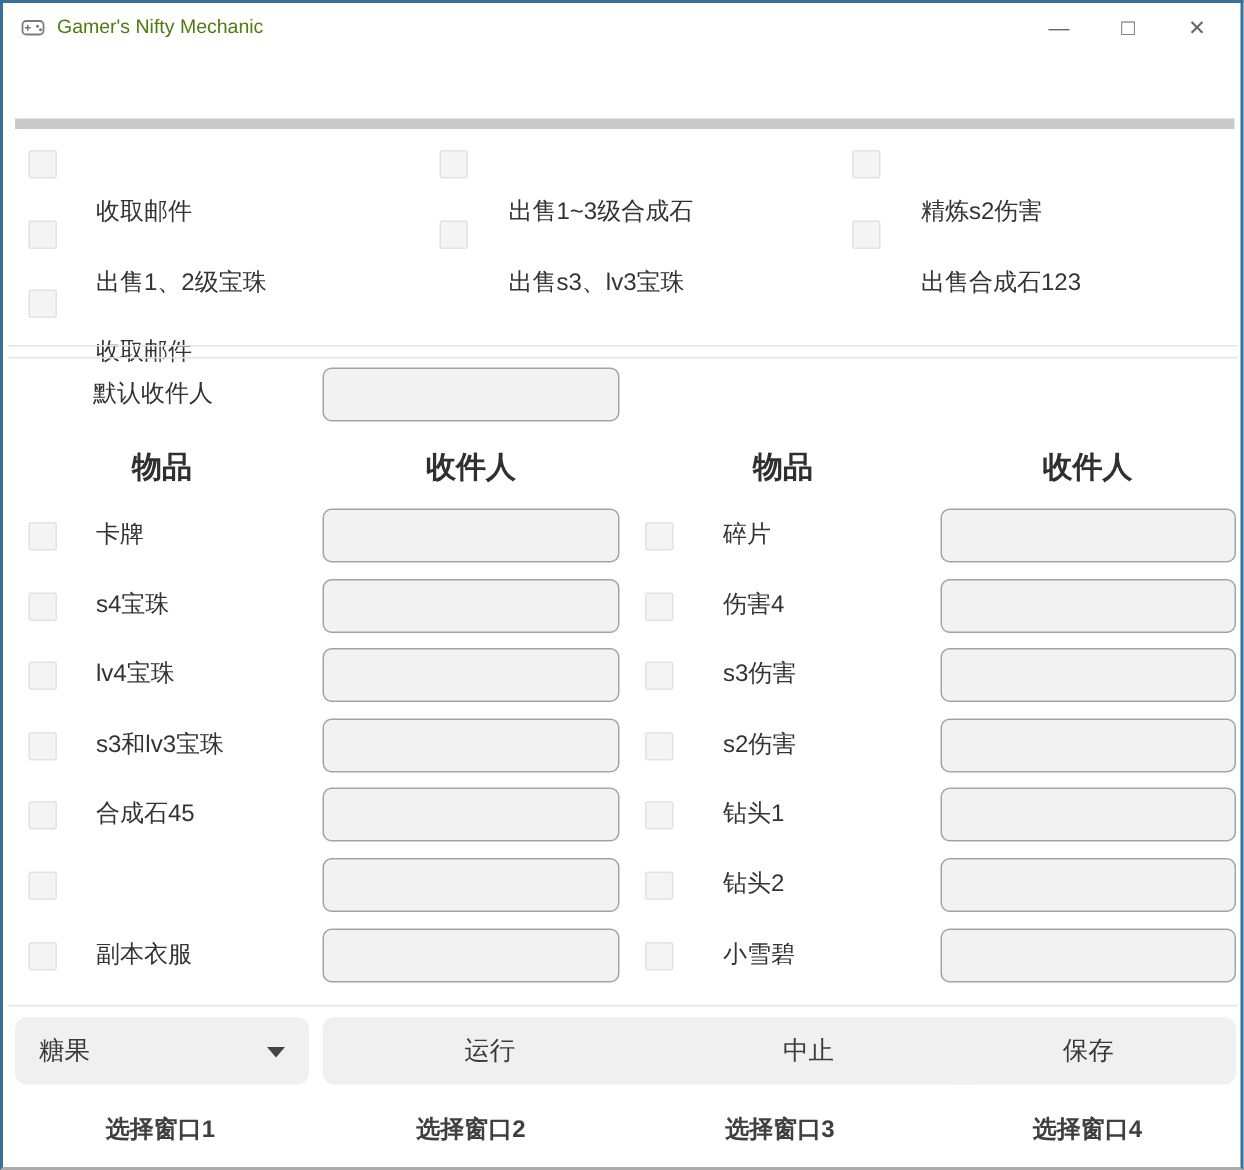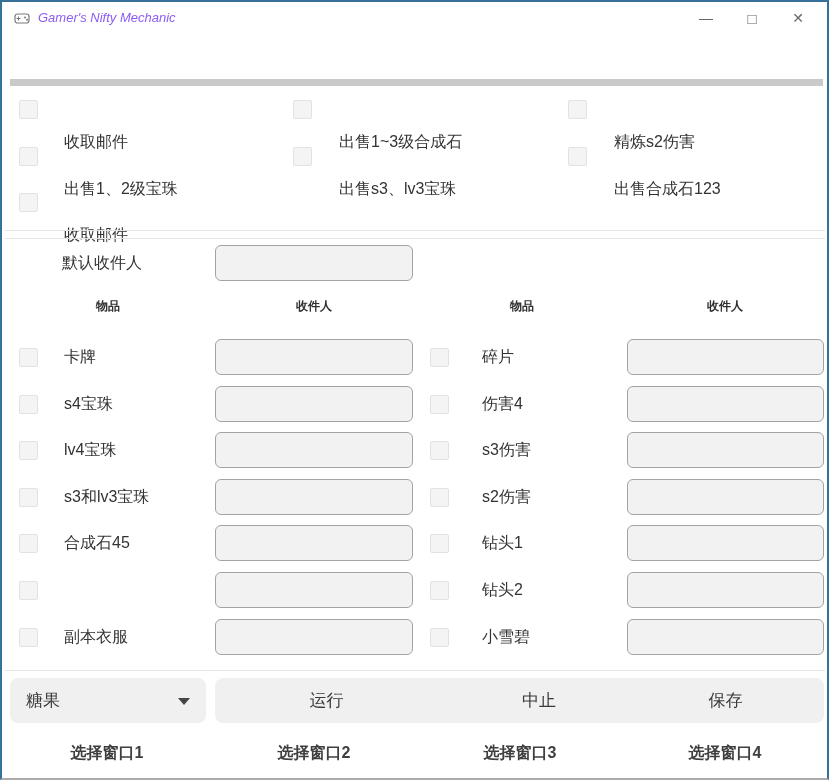--- a/index.html
+++ b/index.html
@@ -9,37 +9,37 @@
     background:#fff;overflow:hidden;position:relative;
   }
   .frame{
     position:absolute;inset:0;box-sizing:border-box;
     border:2px solid #36719a;border-bottom-color:#ababab;
     background:#fff;
   }
   
   .titlebar{position:absolute;left:0;top:0;right:0;height:32px;}
   .app-icon{position:absolute;left:12px;top:8px;width:16px;height:16px;}
-  .title-text{position:absolute;left:36px;top:0;line-height:32px;font-size:13px;color:#8b5cf6;font-style:italic;}
+  .title-text{position:absolute;left:36px;top:0;line-height:32px;font-size:13px;color:#4d7c0f;}
   .win-controls{position:absolute;right:6px;top:0;height:32px;display:flex;}
   .win-btn{width:46px;height:32px;display:flex;align-items:center;justify-content:center;color:#666;font-size:14px;cursor:default;}
   .win-btn.maxi{font-size:15px;}
   
   .tabs{position:absolute;left:16px;top:45px;display:flex;gap:32px;font-size:17px;color:#3d3d3d;}
   .tab{cursor:default;}
   .tab.active{color:#3b78e7;}
   .thickbar{position:absolute;left:8px;top:77px;width:813px;height:7px;background:#c9c9c9;}
   
   .cb{position:absolute;width:19px;height:19px;background:#f4f4f4;border:1px solid #e2e2e2;border-radius:2px;box-sizing:border-box;}
   .opt-label{position:absolute;font-size:16px;color:#333;line-height:20px;white-space:nowrap;margin-top:32px;}
   .hline{position:absolute;left:3px;width:820px;height:1px;background:#e3e3e3;}
   
   .txt{position:absolute;height:36px;background:#f2f2f2;border:1px solid #a3a3a3;border-radius:6px;box-sizing:border-box;font-size:15px;padding:0 10px;color:#333;outline:none;}
   .field-label{position:absolute;font-size:16px;color:#333;line-height:36px;white-space:nowrap;}
-  .col-header{position:absolute;transform:translateX(-50%);font-size:12px;font-weight:700;color:#2f2f2f;white-space:nowrap;}
+  .col-header{position:absolute;transform:translateX(-50%);font-size:20px;font-weight:700;color:#2f2f2f;white-space:nowrap;}
   .trow-label{position:absolute;font-size:16px;color:#333;line-height:36px;white-space:nowrap;}
   
   .btn{position:absolute;height:45px;background:#f0f0f0;border:none;border-radius:8px;font-size:17px;color:#3a3a3a;font-family:inherit;display:flex;align-items:center;justify-content:center;cursor:default;}
   .dropdown{position:absolute;height:45px;background:#f0f0f0;border-radius:8px;display:flex;align-items:center;font-size:17px;color:#3a3a3a;padding-left:16px;box-sizing:border-box;cursor:default;}
   .chevron{position:absolute;right:16px;top:20px;width:0;height:0;border-left:6px solid transparent;border-right:6px solid transparent;border-top:7px solid #444;}
   .foot-label{position:absolute;transform:translateX(-50%);font-size:16px;font-weight:700;color:#3f3f3f;white-space:nowrap;top:741px;}
 </style>
 </head>
 <body>
 

